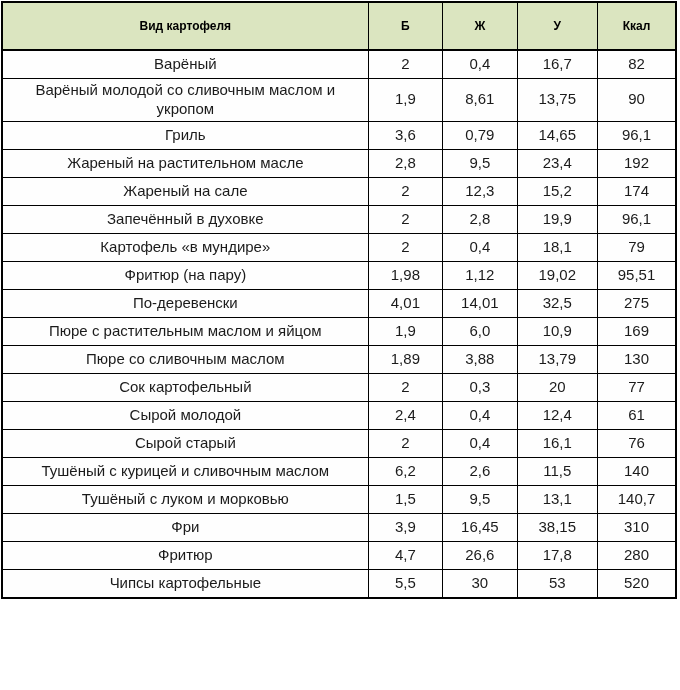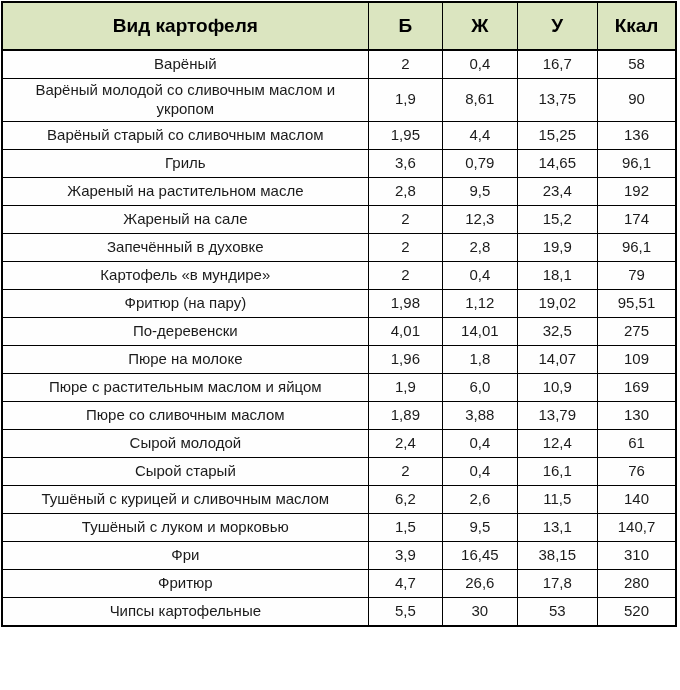--- a/index.html
+++ b/index.html
@@ -29,21 +29,21 @@
   table.nutrition td {
     border: 1px solid var(--border-color);
     text-align: center;
     vertical-align: middle;
     padding: 2px 4px;
     overflow: hidden;
   }
   table.nutrition thead th {
     background: var(--header-bg);
     font-weight: bold;
-    font-size: 19px;
+    font-size: 12px;
     height: 42px;
     border-bottom: 2px solid var(--border-color);
     color: #000000;
   }
   table.nutrition tbody td {
     background: var(--row-bg);
     font-size: 15px;
     height: 23px;
     line-height: 1.25;
   }
@@ -73,38 +73,31 @@
       <th>Ккал</th>
     </tr>
   </thead>
   <tbody>
 
   <tr>
     <td>Варёный</td>
     <td>2</td>
     <td>0,4</td>
     <td>16,7</td>
-    <td>58</td>
+    <td>82</td>
   </tr>
 
   <tr>
     <td>Варёный молодой со сливочным маслом и укропом</td>
     <td>1,9</td>
     <td>8,61</td>
     <td>13,75</td>
     <td>90</td>
   </tr>
 
-  <tr>
-    <td>Варёный старый со сливочным маслом</td>
-    <td>1,95</td>
-    <td>4,4</td>
-    <td>15,25</td>
-    <td>136</td>
-  </tr>
 
   <tr>
     <td>Гриль</td>
     <td>3,6</td>
     <td>0,79</td>
     <td>14,65</td>
     <td>96,1</td>
   </tr>
 
   <tr>
@@ -149,44 +142,44 @@
 
   <tr>
     <td>По-деревенски</td>
     <td>4,01</td>
     <td>14,01</td>
     <td>32,5</td>
     <td>275</td>
   </tr>
 
 
-  <tr>
-    <td>Пюре на молоке</td>
-    <td>1,96</td>
-    <td>1,8</td>
-    <td>14,07</td>
-    <td>109</td>
-  </tr>
 
   <tr>
     <td>Пюре с растительным маслом и яйцом</td>
     <td>1,9</td>
     <td>6,0</td>
     <td>10,9</td>
     <td>169</td>
   </tr>
 
   <tr>
     <td>Пюре со сливочным маслом</td>
     <td>1,89</td>
     <td>3,88</td>
     <td>13,79</td>
     <td>130</td>
   </tr>
 
+  <tr>
+    <td>Сок картофельный</td>
+    <td>2</td>
+    <td>0,3</td>
+    <td>20</td>
+    <td>77</td>
+  </tr>
 
   <tr>
     <td>Сырой молодой</td>
     <td>2,4</td>
     <td>0,4</td>
     <td>12,4</td>
     <td>61</td>
   </tr>
 
   <tr>

